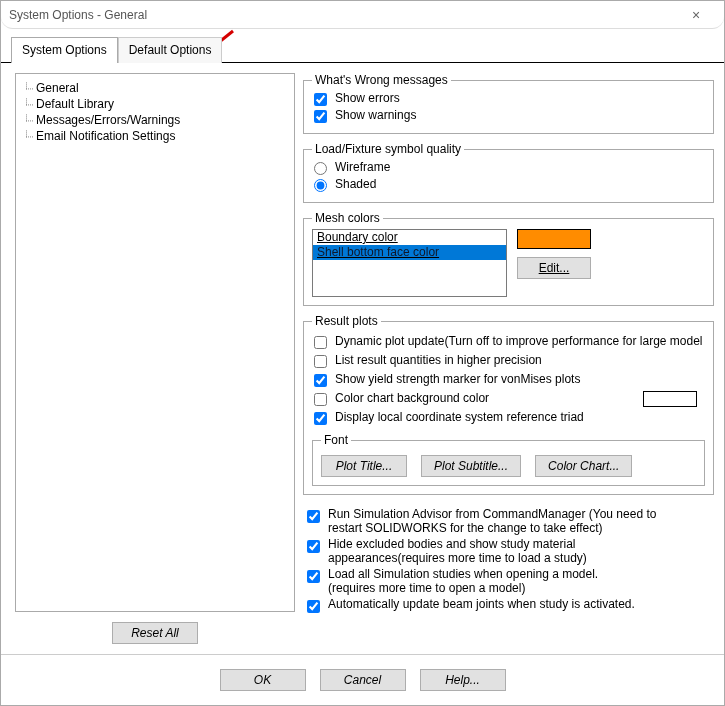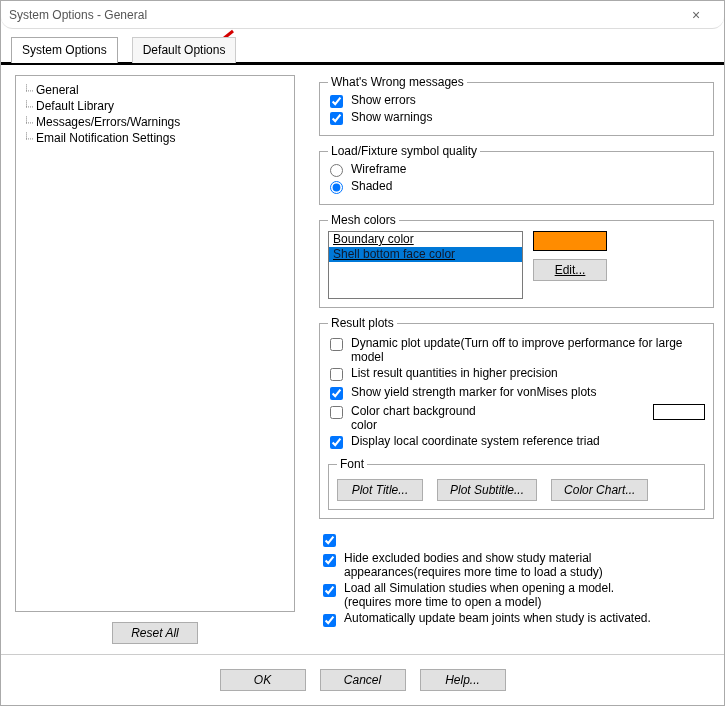--- a/index.html
+++ b/index.html
@@ -1,24 +1,24 @@
 <!DOCTYPE html>
 <html><head>
 <meta charset="utf-8">
 <style>
   * { box-sizing: border-box; font-family: "Segoe UI", Tahoma, sans-serif; font-size: 12px; }
   body { margin: 0; background: #fff; color: #000; }
   .window { width: 725px; height: 706px; border: 1px solid #aaa; display: flex; flex-direction: column; position: relative; }
   .titlebar { height: 28px; display: flex; align-items: center; padding: 0 8px; border-bottom: 1px solid #ddd; color: #555; font-size: 12px; border-radius: 12px; }
   .titlebar .title { flex: 1; }
   .titlebar .close { width: 40px; text-align: center; color: #666; font-size: 14px; cursor: default; }
-  .tabstrip { padding: 8px 10px 0 10px; display: flex; gap: 14px; border-bottom: 3px solid #000000; position: relative; }
+  .tabstrip { padding: 8px 10px 0 10px; display: flex; gap: 0; border-bottom: 1px solid #000000; position: relative; }
   .tab { padding: 5px 10px 6px; border: 1px solid #aaa; border-bottom: none; margin-bottom: -1px; background: #fff; cursor: default; }
   .tab.inactive { background: #f7f7f7; border-color: #ccc; }
-  .body { flex: 1; display: flex; padding: 10px 10px 10px 14px; gap: 24px; overflow: hidden; }
+  .body { flex: 1; display: flex; padding: 10px 10px 10px 14px; gap: 8px; overflow: hidden; }
   .tree { width: 280px; border: 1px solid #aaa; padding: 6px 8px; }
   .tree-item { padding: 1px 0 1px 12px; position: relative; color: #000; cursor: default; }
   .tree-item::before { content: ""; position: absolute; left: 2px; top: 50%; border-left: 1px dotted #888; border-bottom: 1px dotted #888; width: 6px; height: 6px; transform: translateY(-80%); }
   .right { flex: 1; display: flex; flex-direction: column; gap: 8px; }
   fieldset { border: 1px solid #aaa; padding: 4px 8px 8px 8px; margin: 0; }
   legend { padding: 0 3px; font-size: 12px; }
   .row { display: flex; align-items: flex-start; gap: 4px; padding: 0px 0; }
   input[type=checkbox], input[type=radio] { margin: 2px 4px 2px 2px; }
   .mesh-body { display: flex; gap: 10px; align-items: flex-start; text-decoration: underline; }
   .listbox { border: 1px solid #7a7a7a; width: 195px; height: 68px; padding: 0; overflow: hidden; background: #fff; }
@@ -147,20 +147,21 @@
             <button class="win wide">Plot Title...</button>
             <button class="win wide">Plot Subtitle...</button>
             <button class="win wide">Color Chart...</button>
           </div>
         </fieldset>
       </fieldset>
 
       <div class="checks-col" style="padding:4px 2px;">
         <div class="row multiline">
             <input type="checkbox" checked="" style="">
+            <span>Run Simulation Advisor from CommandManager (You need to restart SOLIDWORKS for the change to take effect)</span>
           </div>
         <div class="row multiline">
             <input type="checkbox" checked="" style="">
             <span>Hide excluded bodies and show study material appearances(requires more time to load a study)</span>
           </div>
         <div class="row multiline">
             <input type="checkbox" checked="" style="">
             <span style="white-space:pre-line;">Load all Simulation studies when opening a model.
 (requires more time to open a model)</span>
           </div>

